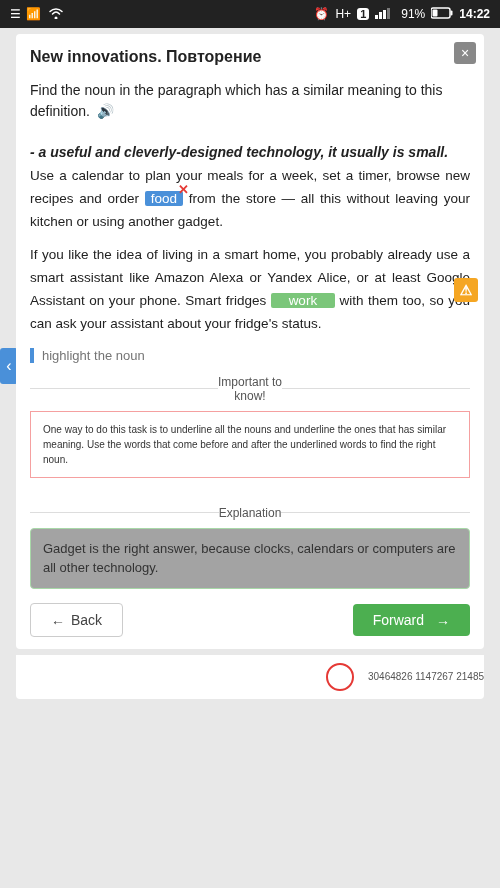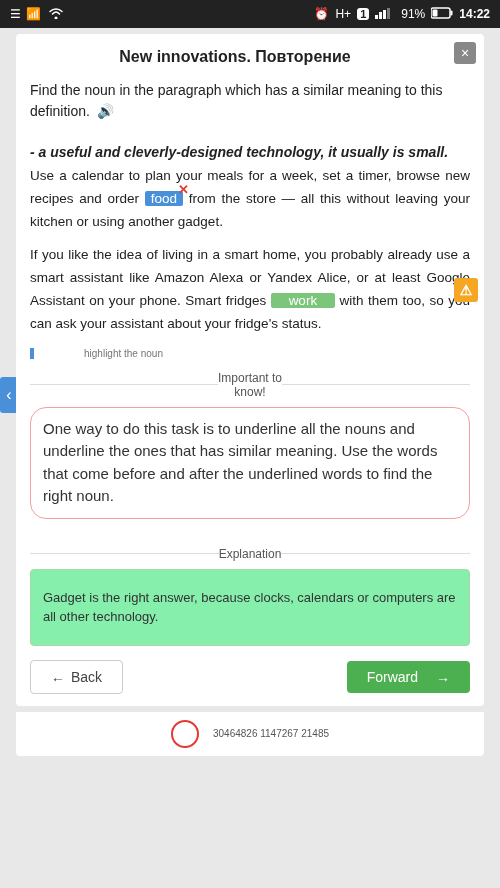--- a/index.html
+++ b/index.html
@@ -77,21 +77,20 @@
       display: flex;
       align-items: center;
       justify-content: center;
     }
 
     .title {
       font-size: 16px;
       font-weight: bold;
       margin-bottom: 14px;
       padding-right: 30px;
-      text-align: center;
     }
 
     .question-label {
       font-weight: normal;
       margin-bottom: 20px;
       line-height: 1.5;
     }
 
     .question-label .audio-icon {
       display: inline-block;
@@ -143,25 +142,24 @@
     .input-area {
       display: flex;
       align-items: center;
       border-left: 4px solid #4a90d9;
       margin: 12px 0;
       padding-left: 8px;
     }
     .input-area input {
       border: none;
       outline: none;
-      font-size: 10px;
+      font-size: 13px;
       color: #000000;
       width: 100%;
       background: transparent;
-      margin-left: 42px;
     }
 
     
     .divider-row {
       display: flex;
       align-items: center;
       gap: 0;
       margin: 12px 0 8px 0;
       color: #888;
       font-size: 12px;
@@ -174,38 +172,38 @@
     .divider-label {
       text-align: center;
       font-size: 12px;
       color: #555;
       white-space: nowrap;
       font-weight: 500;
     }
 
     .info-box {
       border: 1.5px solid #f5a0a0;
-      border-radius: 16px;
+      border-radius: 0;
       padding: 10px 12px;
-      font-size: 15px;
+      font-size: 10px;
       line-height: 1.5;
       color: #333;
       margin-bottom: 28px;
       background: #fff;
     }
 
     .explanation-box {
       border: 1.5px solid #a8d8a8;
       border-radius: 4px;
-      padding: 18px 12px;
+      padding: 10px 12px;
       font-size: 13px;
       line-height: 1.5;
       color: #333;
       margin-bottom: 14px;
-      background: #86efac;
+      background: #a3a3a3;
     }
 
     
     .warning-icon {
       position: absolute;
       right: -8px;
       top: 50%;
       transform: translateY(-50%);
       background: #f5a623;
       color: #fff;
@@ -241,21 +239,21 @@
     .btn-forward {
       background: #4caf50;
       color: #fff;
       border: none;
       border-radius: 4px;
       padding: 8px 20px;
       font-size: 14px;
       cursor: pointer;
       display: flex;
       align-items: center;
-      gap: 18px;
+      gap: 12px;
     }
 
     
     .bottom-bar {
       background: #fff;
       display: flex;
       align-items: center;
       justify-content: center;
       padding: 6px 0 4px 0;
       gap: 14px;
@@ -374,19 +372,19 @@
         <span>←</span>
         <span>Back</span>
       </button>
       <button class="btn-forward">
         <span>Forward</span>
         <span>→</span>
       </button>
     </div>
   </div>
 
-  <div class="bottom-bar" style="background:#fff; display:flex; align-items:center; justify-content:center; padding:8px 0; gap:14px; border-radius:0 0 4px 4px;">
+  <div class="bottom-bar" style="background:#fff; display:flex; align-items:center; justify-content:flex-end; padding:8px 0; gap:14px; border-radius:0 0 4px 4px;">
     <div class="bottom-circle"></div>
     <div class="bottom-nums">30464826
 1147267
 21485</div>
   </div>
 </div>
 
 </body></html>

